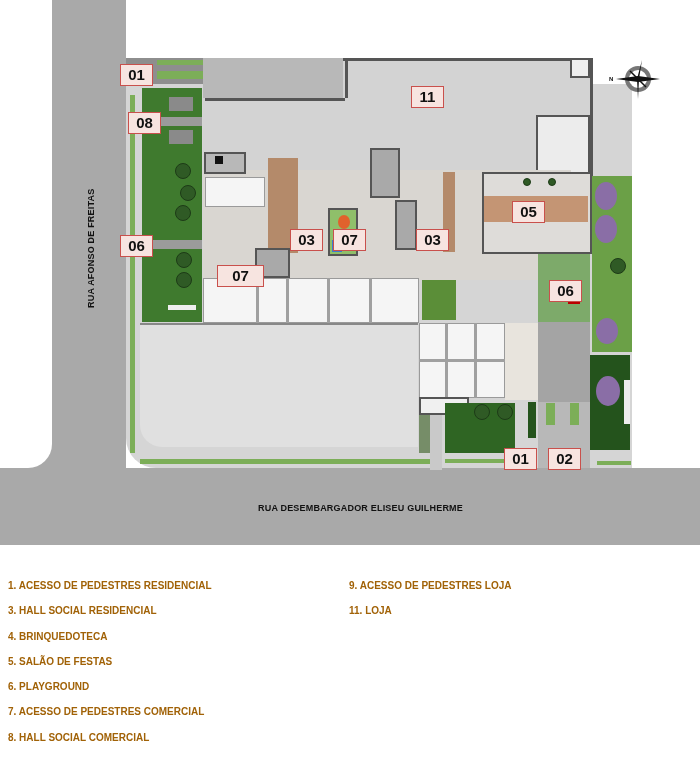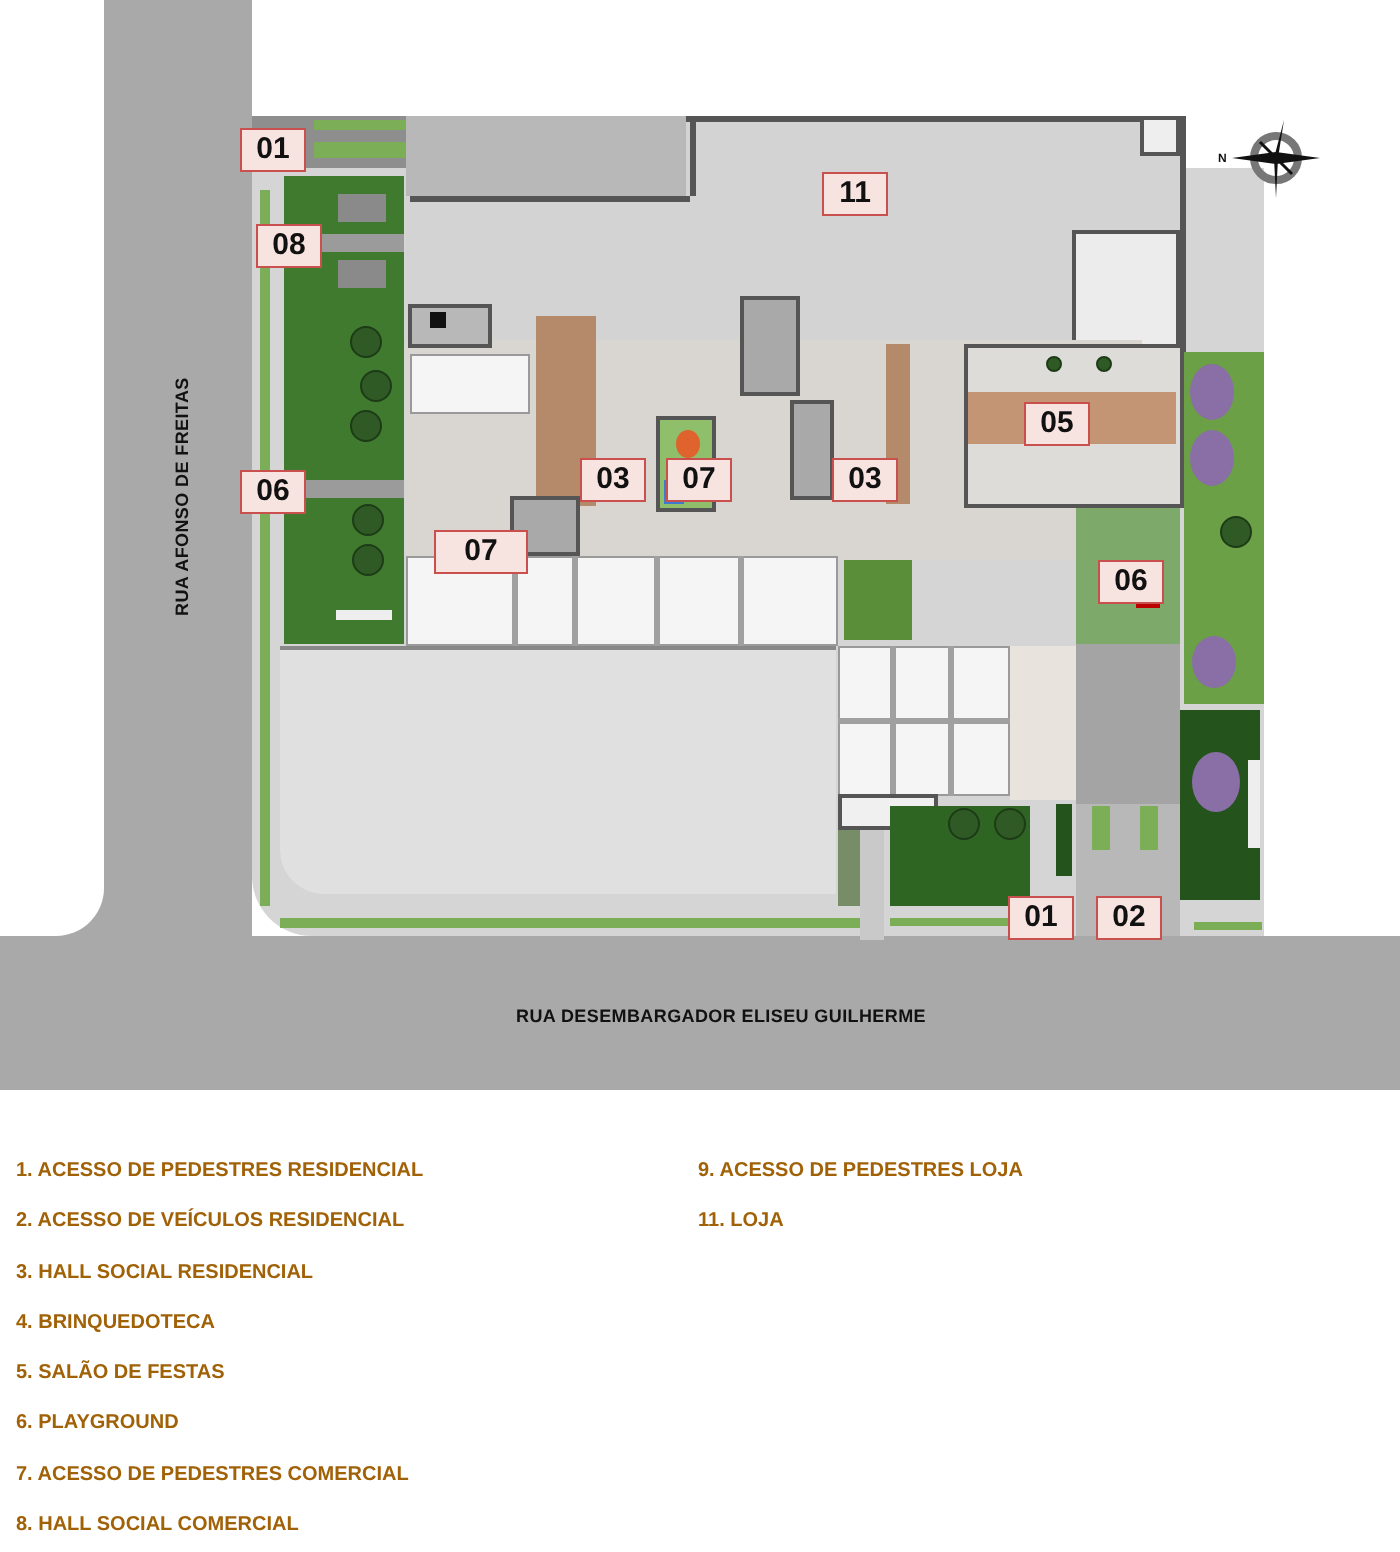--- a/index.html
+++ b/index.html
@@ -145,21 +145,20 @@
   <div class="tag" style="left:416px;top:229px;width:33px;">03</div>
   <div class="tag" style="left:512px;top:201px;width:33px;">05</div>
   <div class="tag" style="left:549px;top:280px;width:33px;">06</div>
   <div class="tag" style="left:411px;top:86px;width:33px;">11</div>
   <div class="tag" style="left:504px;top:448px;width:33px;">01</div>
   <div class="tag" style="left:548px;top:448px;width:33px;">02</div>
 </div>
 
 <div class="legend" style="left:8px;top:573px;">
   <div class="item">1. ACESSO DE PEDESTRES RESIDENCIAL</div>
-  <div class="item">2. ACESSO DE VEÍCULOS RESIDENCIAL</div>
   <div class="item">3. HALL SOCIAL RESIDENCIAL</div>
   <div class="item">4. BRINQUEDOTECA</div>
   <div class="item">5. SALÃO DE FESTAS</div>
   <div class="item">6. PLAYGROUND</div>
   <div class="item">7. ACESSO DE PEDESTRES COMERCIAL</div>
   <div class="item">8. HALL SOCIAL COMERCIAL</div>
 </div>
 <div class="legend" style="left:349px;top:573px;">
   <div class="item">9. ACESSO DE PEDESTRES LOJA</div>
   <div class="item">11. LOJA</div>

